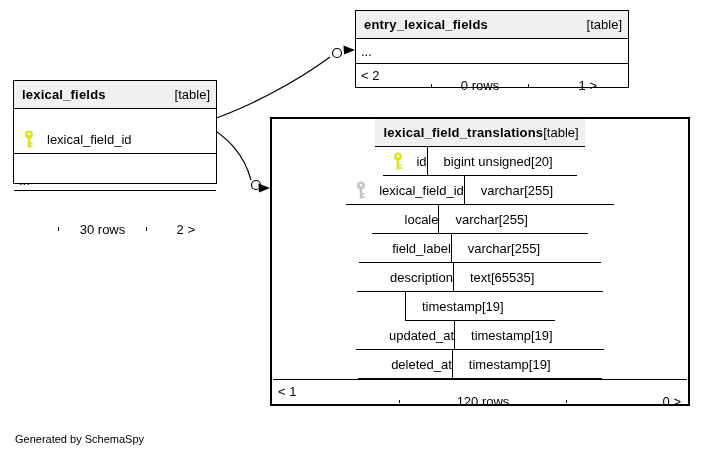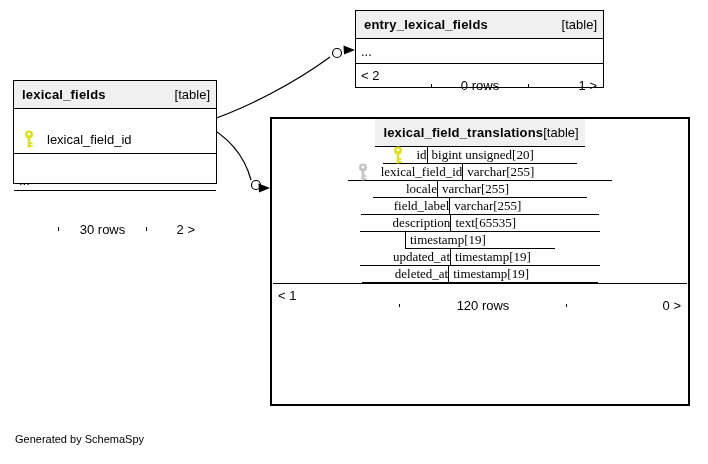--- a/index.html
+++ b/index.html
@@ -14,50 +14,50 @@
   .tbl.main { border-width: 2px; align-items: center; }
 
   .tbl-header { background: #f0f0f0; display: flex; align-items: center; justify-content: space-between; border-bottom: 1px solid #000; flex: none; }
   .tbl-title { font-weight: bold; padding-left: 8px; letter-spacing: 0.2px; }
   .tbl-badge { padding-right: 6px; }
 
   .col-row { display: flex; align-items: center; flex: none; border-bottom: 1px solid #000; }
   .col-row:last-of-type { border-bottom: none; }
   .key-slot { width: 11px; margin-left: 10px; flex: none; display: flex; align-items: center; }
   .col-name { margin-left: 12px; white-space: nowrap; }
-  .type-cell { border-left: 1px solid #000; align-self: stretch; display: flex; align-items: center; padding-left: 4px; white-space: nowrap; flex: none; }
+  .type-cell { border-left: 1px solid #000; align-self: stretch; display: flex; align-items: center; padding-left: 16px; white-space: nowrap; flex: none; }
 
   .ellipsis-row { display: flex; align-items: center; padding-left: 5px; flex: none; }
 
   .tbl-footer { border-top: 1px solid #000; display: flex; flex: none; }
   .tbl-footer .cell { display: flex; align-items: center; flex: none; }
   .tbl-footer .cell + .cell { border-left: 1px solid #000; margin-top: 20px; }
   .cell.left { justify-content: flex-start; padding-left: 5px; }
   .cell.center { justify-content: center; }
   .cell.right { justify-content: flex-end; padding-right: 6px; }
 
   
-  #t-entry { left: 355px; top: 10px; width: 249px; height: 78px; }
+  #t-entry { left: 355px; top: 10px; width: 274px; height: 78px; }
   #t-entry .tbl-header { height: 28px; }
   #t-entry .ellipsis-row { height: 25px; border-bottom: 1px solid #000; }
   #t-entry .tbl-footer { border-top: none; height: 23px; }
   #t-entry .c1 { width: 75px; } #t-entry .c2 { width: 97px; } #t-entry .c3 { width: 75px; }
 
   
   #t-lex { left: 13px; top: 80px; width: 204px; height: 104px; gap: 16px; }
   #t-lex .tbl-header { height: 28px; }
   #t-lex .col-row { height: 29px; }
   #t-lex .ellipsis-row { height: 21px; border-bottom: 1px solid #000; }
   #t-lex .tbl-footer { border-top: none; height: 24px; }
   #t-lex .c1 { width: 44px; } #t-lex .c2 { width: 88px; } #t-lex .c3 { width: 55px; }
 
   
   #t-trans { left: 270px; top: 117px; width: 420px; height: 289px; }
   #t-trans .tbl-header { height: 28px; }
-  #t-trans .col-row { height: 17px; font-family: Liberation Serif, serif; }
+  #t-trans .col-row { height: 29px; }
   #t-trans .type-cell { width: 150px; }
   #t-trans .col-name-cell { flex: 1; display: flex; align-items: center; }
   #t-trans .tbl-footer { height: 24px; }
   #t-trans .c1 { width: 126px; } #t-trans .c2 { width: 167px; } #t-trans .c3 { width: 121px; }
 
   .key-icon { display: block; }
   .pk-fill { fill: #dde21c; }
   .fk-fill { fill: #c6c6c6; }
 
   .credit { position: absolute; left: 15px; top: 433px; font-size: 11px; }

